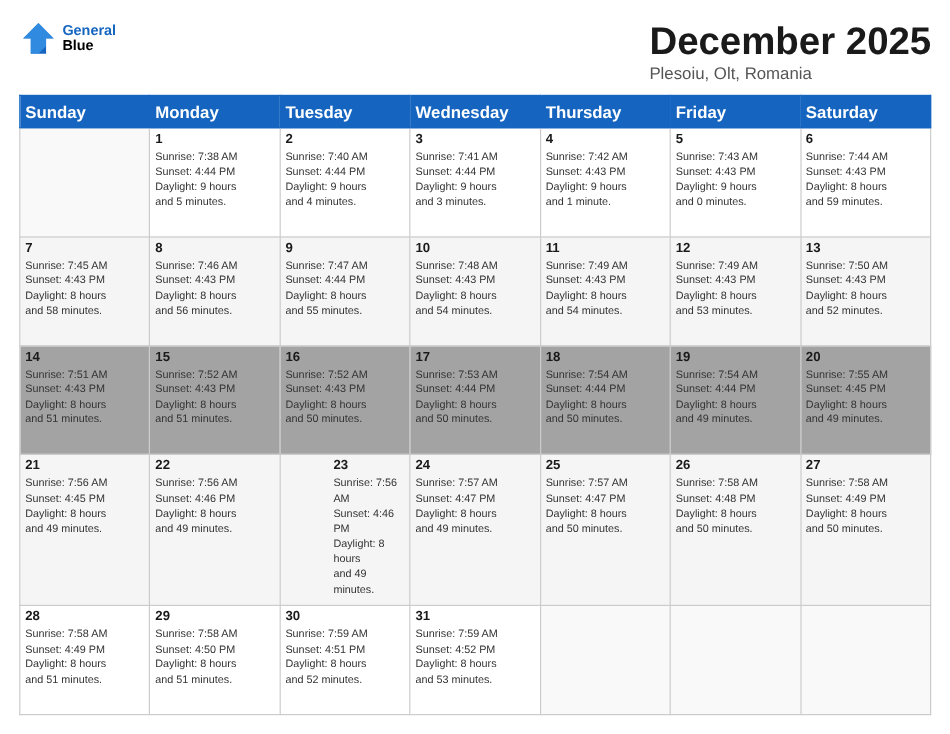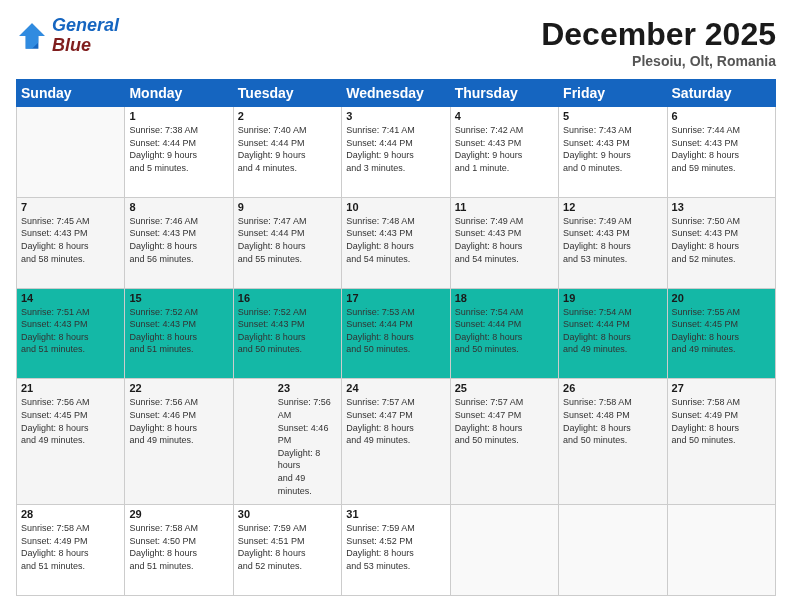--- a/index.html
+++ b/index.html
@@ -22,45 +22,42 @@
       justify-content: space-between;
       align-items: flex-start;
       margin-bottom: 10px;
     }
     .logo {
       display: flex;
       align-items: center;
       gap: 4px;
     }
     .logo-text {
-      font-size: 18px;
+      font-size: 12px;
       font-weight: bold;
       color: #1a1a1a;
       line-height: 1.1;
-      font-style: italic;
     }
     .logo-text span {
       color: #1565C0;
     }
     .logo-icon {
       width: 32px;
       height: 32px;
     }
     .title-block {
-      text-align: right;
     }
     .month-title {
       font-size: 32px;
       font-weight: bold;
       color: #1a1a1a;
     }
     .location {
       font-size: 14px;
       color: #555;
-      font-weight: bold;
     }
     .calendar {
       width: 100%;
       border-collapse: collapse;
       flex: 1;
       font-size: 10px;
     }
     .calendar th {
       background: #1565C0;
       color: #fff;
@@ -98,21 +95,21 @@
 
 <div class="page">
   <div class="header">
     <div class="logo">
       <svg class="logo-icon" viewBox="0 0 40 40">
         <polygon points="20,4 36,20 28,20 28,36 12,36 12,20 4,20" fill="#1565C0"></polygon>
         <polygon points="20,4 36,20 28,20 28,28 20,36 12,36 12,20 4,20" fill="#42A5F5" opacity="0.6"></polygon>
       </svg>
       <div class="logo-text">
         <div><span>General</span></div>
-        <div><span style="color:#7f1d1d">Blue</span></div>
+        <div><span style="color:#000000">Blue</span></div>
       </div>
     </div>
     <div class="title-block">
       <div class="month-title">December 2025</div>
       <div class="location">Plesoiu, Olt, Romania</div>
     </div>
   </div>
 
   <table class="calendar">
     <thead>
@@ -216,21 +213,21 @@
 and 53 minutes.</div>
           </td>
           <td style="background: rgb(245, 245, 245);">
             <span class="day-num">13</span>
             <div class="day-info" style="white-space: pre-line;">Sunrise: 7:50 AM
 Sunset: 4:43 PM
 Daylight: 8 hours
 and 52 minutes.</div>
           </td>
         </tr>
-        <tr style="background: #14b8a6;">
+        <tr style="background: #a3a3a3;">
           <td>
             <span class="day-num">14</span>
             <div class="day-info" style="white-space: pre-line;">Sunrise: 7:51 AM
 Sunset: 4:43 PM
 Daylight: 8 hours
 and 51 minutes.</div>
           </td>
           <td>
             <span class="day-num">15</span>
             <div class="day-info" style="white-space: pre-line;">Sunrise: 7:52 AM

